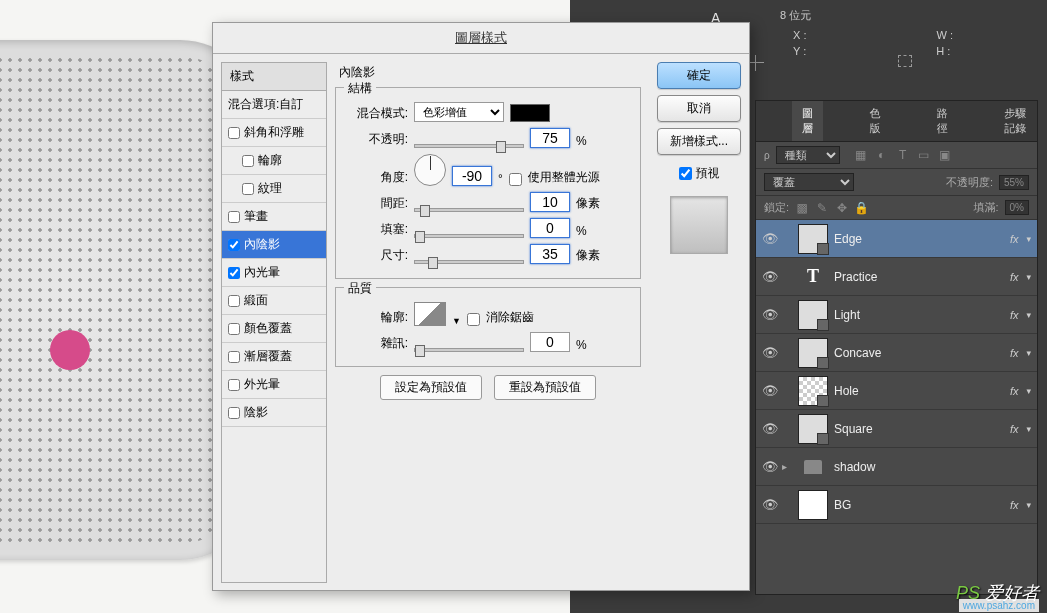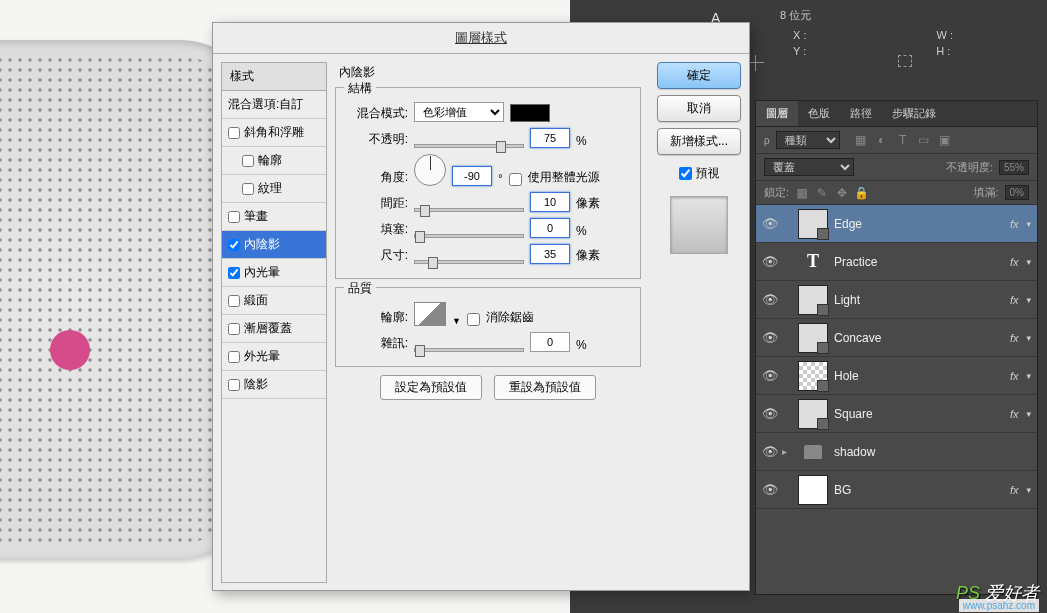--- a/index.html
+++ b/index.html
@@ -25,37 +25,37 @@
 .style-item { padding: 5px 6px; font-size: 12px; border-bottom: 1px solid #ccc; display: flex; align-items: center; gap: 4px; cursor: pointer; }
 .style-item.selected { background: #3875d7; color: #fff; }
 .style-item input[type="checkbox"] { width: 12px; height: 12px; }
 .settings-col { flex: 1; padding: 8px; }
 .fieldset { border: 1px solid #aaa; padding: 8px 12px; margin-bottom: 8px; position: relative; font-size: 12px; }
 .fieldset-title { position: absolute; top: -8px; left: 8px; background: #ededed; padding: 0 4px; font-size: 12px; }
 .form-row { display: flex; align-items: flex-end; margin: 6px 0; gap: 6px; }
 .form-label { width: 60px; text-align: right; font-size: 12px; }
 .slider { flex: 0 0 110px; height: 4px; background: #ccc; border: 1px solid #999; position: relative; }
 .slider-thumb { position: absolute; top: -4px; width: 10px; height: 12px; background: #ddd; border: 1px solid #666; }
-.num-input { width: 40px; height: 20px; border: 1px solid #3875d7; text-align: center; font-size: 11px; background: #fff; box-shadow: 0 0 2px #3875d7; }
+.num-input { width: 40px; height: 20px; border: 1px solid #3875d7; text-align: center; font-size: 14px; background: #fff; box-shadow: 0 0 2px #3875d7; }
 .num-input.plain { border: 1px solid #999; box-shadow: none; }
 .select { width: 90px; height: 20px; border: 1px solid #999; background: #fff; font-size: 11px; padding: 0 4px; }
 .color-swatch { width: 40px; height: 18px; background: #000; border: 1px solid #666; }
 .angle-dial { width: 32px; height: 32px; border: 1px solid #888; border-radius: 50%; position: relative; background: #fafafa; }
 .angle-dial::after { content: ''; position: absolute; left: 15px; top: 15px; width: 1px; height: 14px; background: #333; transform-origin: top; transform: rotate(180deg); }
 .contour-swatch { width: 32px; height: 24px; border: 1px solid #888; background: linear-gradient(135deg, #fff 50%, #888 50%); }
 .btn-row { display: flex; gap: 12px; justify-content: center; margin-top: 0; }
 .btn { padding: 3px 14px; font-size: 12px; border: 1px solid #999; background: #fafafa; border-radius: 3px; cursor: pointer; }
 .actions-col { width: 100px; padding: 8px; display: flex; flex-direction: column; gap: 6px; }
 .action-btn { padding: 4px; font-size: 12px; border: 1px solid #888; background: linear-gradient(#fdfdfd,#e5e5e5); border-radius: 4px; cursor: pointer; text-align: center; box-shadow: 0 1px 1px rgba(0,0,0,0.15); }
 .action-btn.primary { background: linear-gradient(#bce0ff,#8bc5f5); border-color: #4a7db0; }
 .preview-check { display: flex; align-items: center; gap: 4px; font-size: 12px; margin-top: 4px; justify-content: center; }
 .preview-swatch { width: 58px; height: 58px; margin: 8px auto; border: 1px solid #aaa; background: linear-gradient(#e5e5e5,#bfbfbf); box-shadow: inset 0 1px 3px rgba(0,0,0,0.3); }
 .panels { position: absolute; left: 755px; top: 100px; right: 9px; bottom: 18px; background: #494949; color: #ddd; font-size: 11px; border: 1px solid #222; }
 .panel-tabs { display: flex; background: #383838; border-bottom: 1px solid #222; }
-.panel-tab { padding: 5px 10px; font-size: 11px; cursor: pointer; color: #ccc; }
+.panel-tab { padding: 5px 10px; font-size: 11px; cursor: pointer; color: #ccc; margin-left: 36px; }
 .panel-tab.active { background: #494949; color: #fff; }
 .panel-toolbar { display: flex; align-items: center; padding: 4px 8px; gap: 6px; border-bottom: 1px solid #333; color: #aaa; }
 .panel-select { background: #3a3a3a; border: 1px solid #222; color: #ccc; padding: 1px 16px 1px 4px; font-size: 11px; }
 .tb-icons { display: flex; gap: 7px; margin-left: 8px; }
 .tb-icon { width: 14px; height: 14px; display: flex; align-items: center; justify-content: center; color: #888; font-size: 12px; }
 .panel-row2 { display: flex; align-items: center; padding: 4px 8px; gap: 6px; border-bottom: 1px solid #333; color: #aaa; }
 .opacity-box { background: #333; border: 1px solid #222; padding: 1px 4px; font-size: 10px; color: #888; }
 .layer-list { overflow-y: auto; }
 .layer-row { display: flex; align-items: center; padding: 4px 6px; border-bottom: 1px solid #383838; gap: 6px; height: 38px; }
 .layer-row.selected { background: #5b7aa0; }
@@ -133,20 +133,24 @@
       <div class="style-item">
           <input type="checkbox" checked="" style="">
           <span>內光暈</span>
         </div>
       <div class="style-item">
           <input type="checkbox" style="">
           <span>緞面</span>
         </div>
       <div class="style-item">
           <input type="checkbox" style="">
+          <span>顏色覆蓋</span>
+        </div>
+      <div class="style-item">
+          <input type="checkbox" style="">
           <span>漸層覆蓋</span>
         </div>
       <div class="style-item">
           <input type="checkbox" style="">
           <span>外光暈</span>
         </div>
       <div class="style-item">
           <input type="checkbox" style="">
           <span>陰影</span>
         </div>

